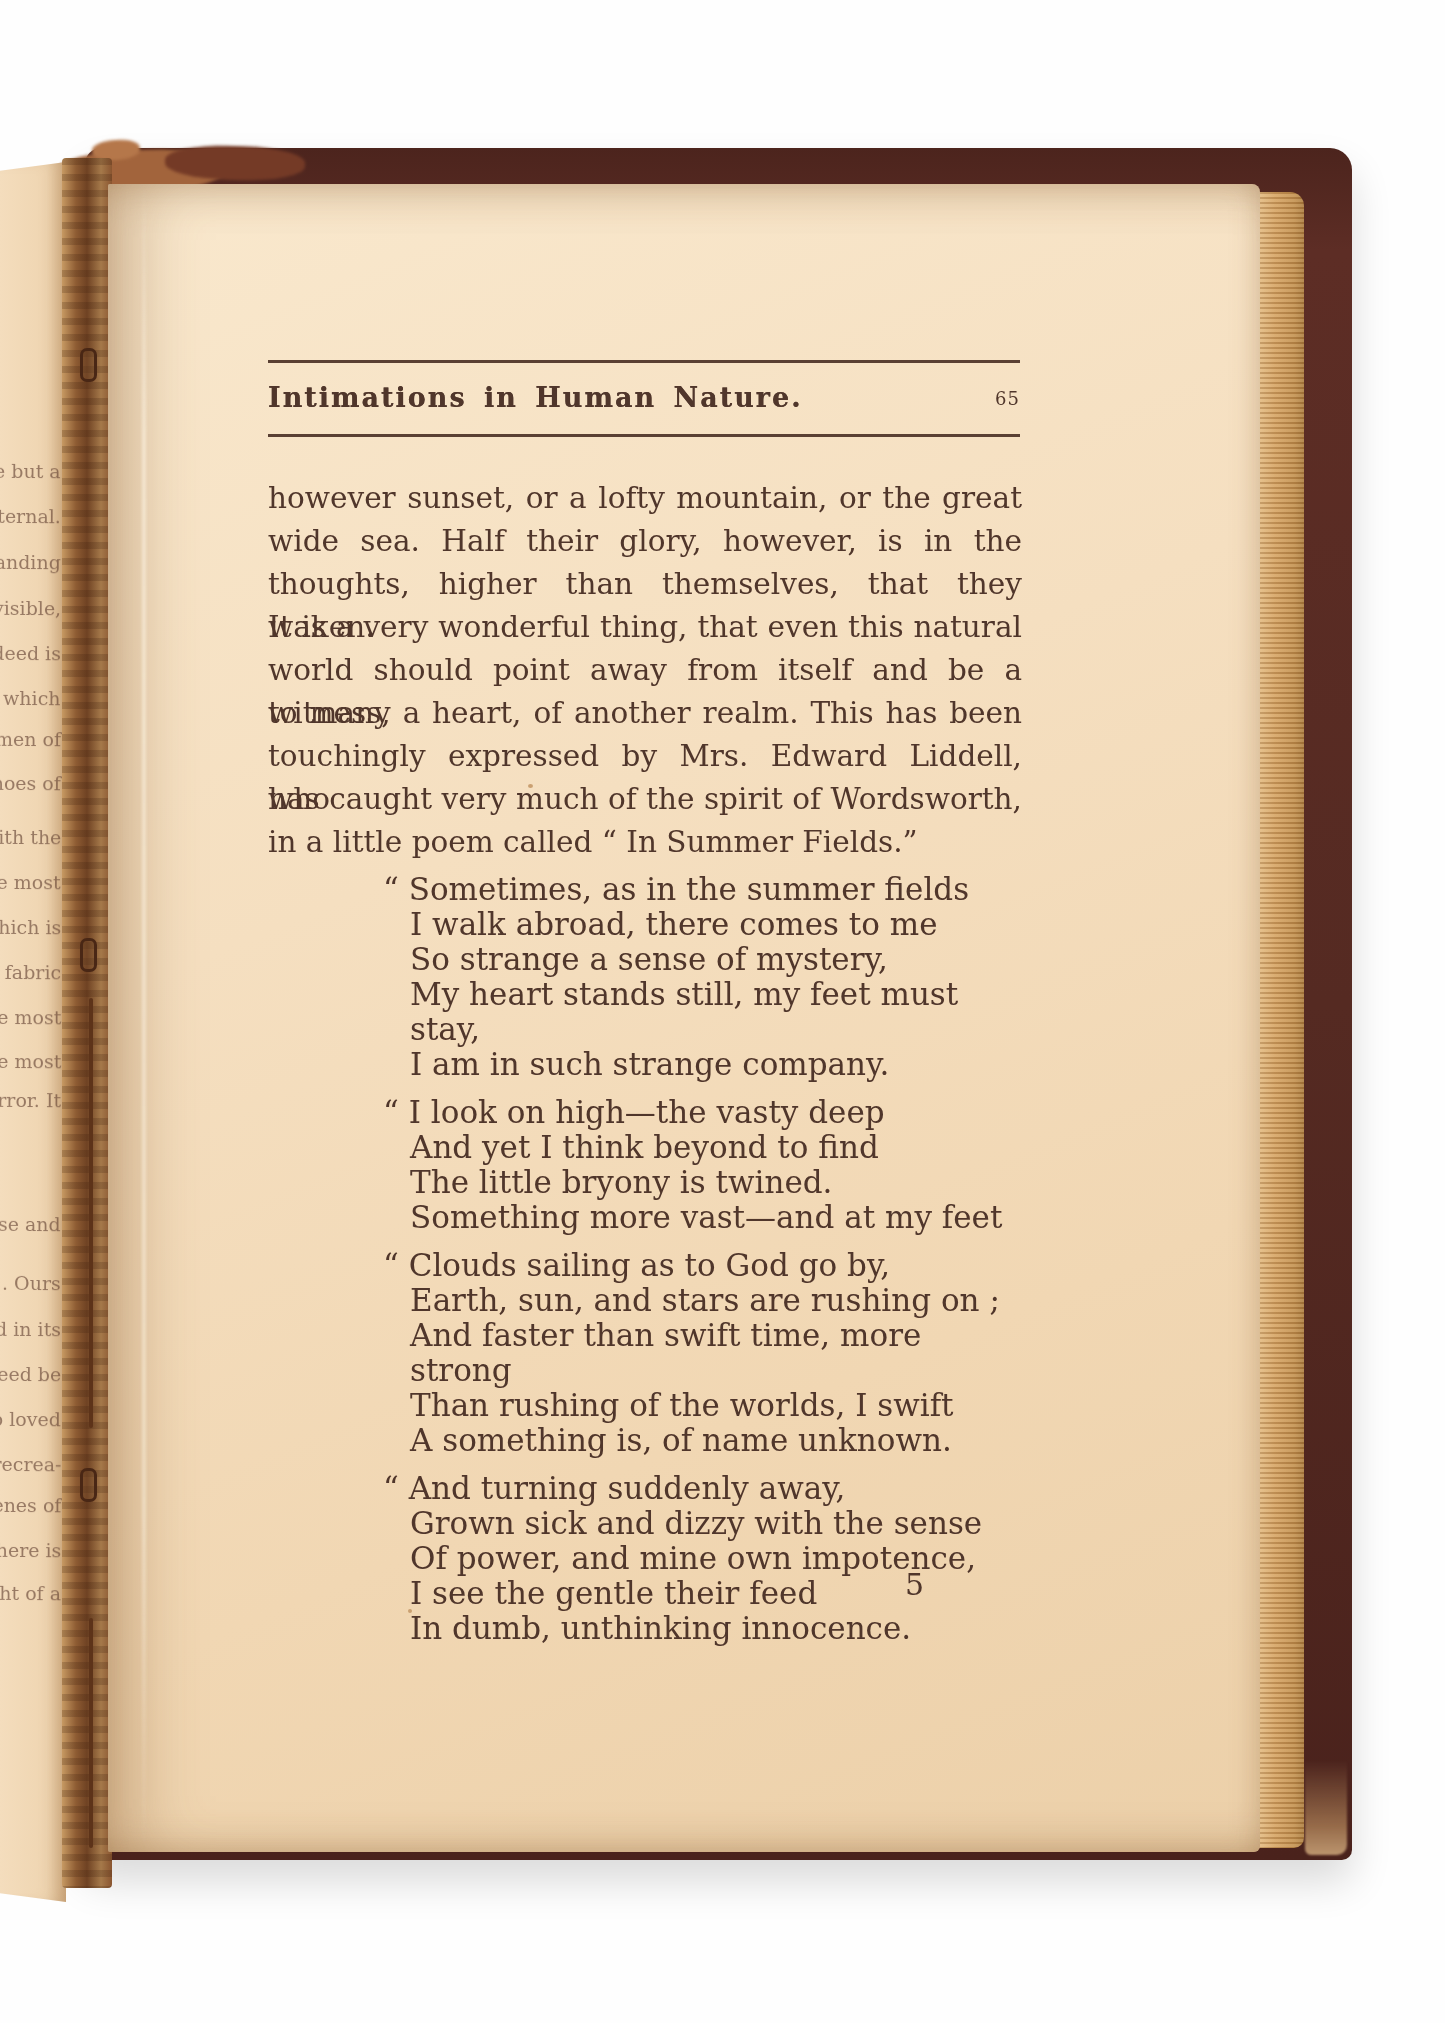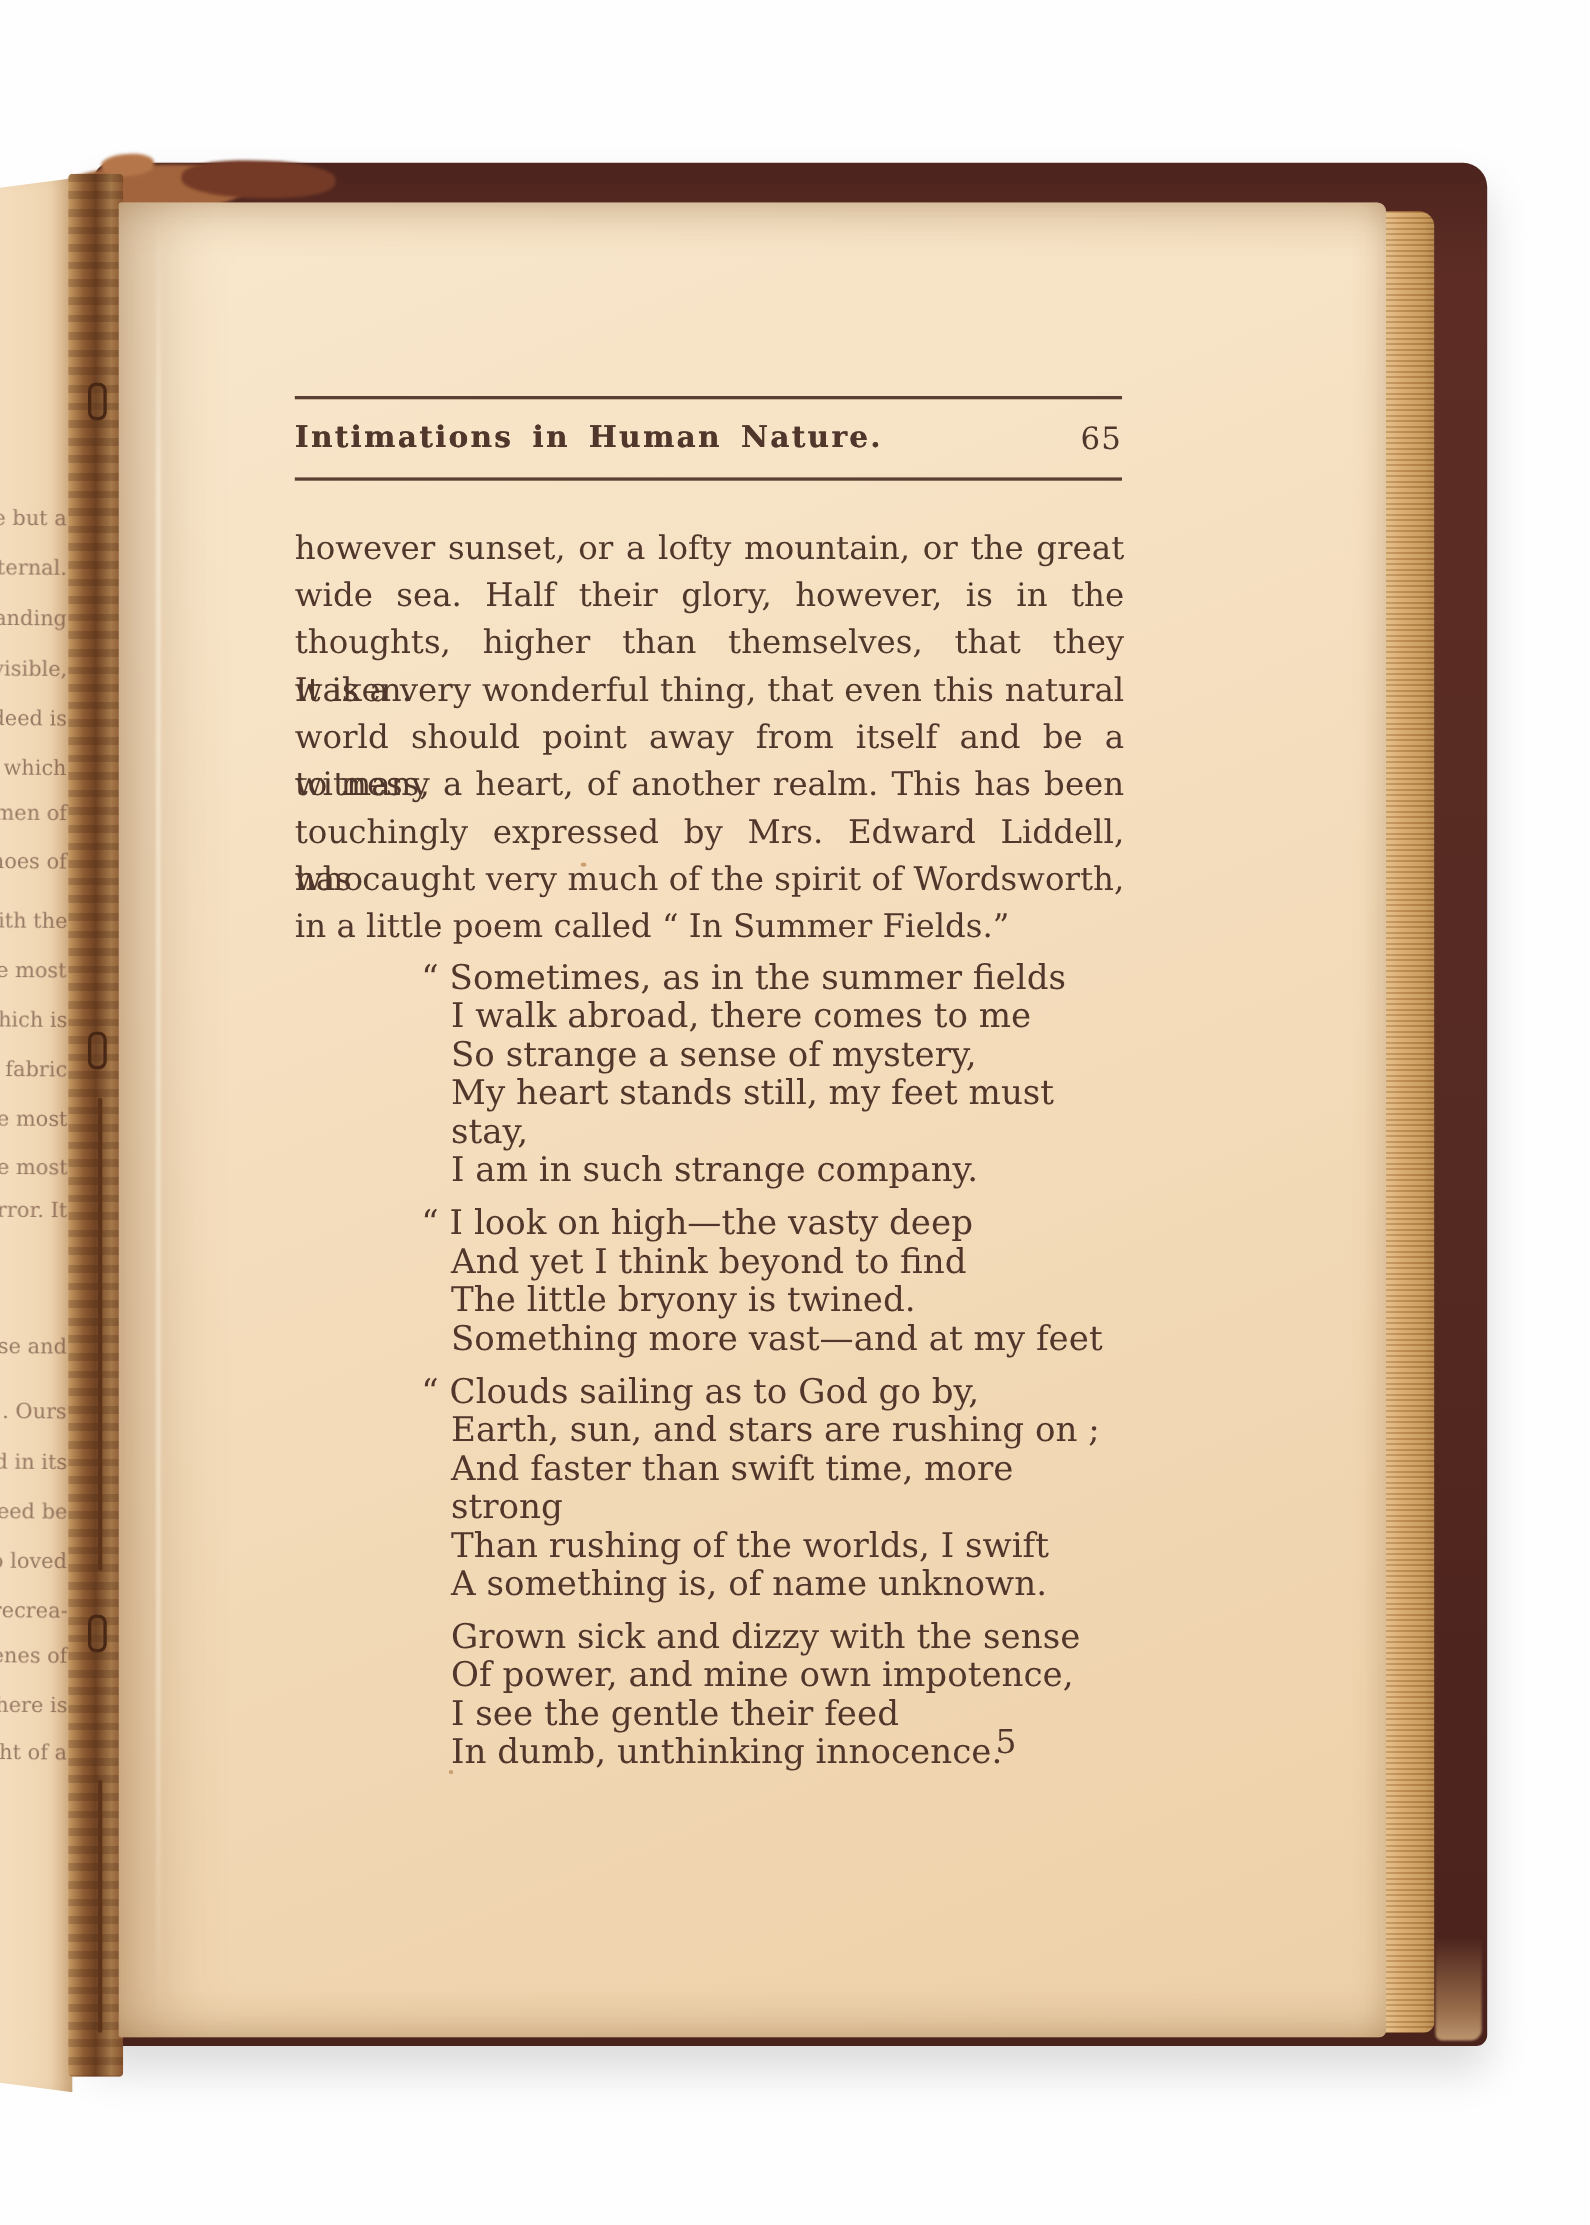--- a/index.html
+++ b/index.html
@@ -81,21 +81,21 @@
   .rule-top{top:360px;}
   .rule-bottom{top:434px;}
   .running-head-title{
     position:absolute;left:268px;top:376px;width:700px;height:44px;
     text-align:left;font-size:27px;line-height:44px;font-weight:bold;
     letter-spacing:2px;word-spacing:6px;
     text-shadow:0 0 .6px rgba(80,54,43,.85);
   }
   .folio{
     position:absolute;left:268px;top:378px;width:752px;height:42px;
-    text-align:right;font-size:28px;line-height:42px;letter-spacing:1px;
+    text-align:right;font-size:18px;line-height:42px;letter-spacing:1px;
   }
   .prose{position:absolute;left:268px;top:477px;width:754px;font-size:29.5px;}
   .prose-line{height:43px;line-height:43px;text-align:justify;text-align-last:justify;white-space:normal;}
   .prose-line.last{text-align-last:left;}
   .poem{position:absolute;left:410px;top:872px;width:620px;font-size:31px;}
   .stanza{margin-bottom:13px;}
   .poem-line{line-height:35px;}
   .poem-line.first{text-indent:-27px;}
   .signature-mark{position:absolute;left:905px;top:1567px;font-size:30px;line-height:35px;}
 </style>
@@ -186,20 +186,21 @@
         <div class="poem-line">Something more vast—and at my feet</div>
       </div>
       <div class="stanza">
         <div class="poem-line first">“ Clouds sailing as to God go by,</div>
         <div class="poem-line">Earth, sun, and stars are rushing on ;</div>
         <div class="poem-line">And faster than swift time, more strong</div>
         <div class="poem-line">Than rushing of the worlds, I swift</div>
         <div class="poem-line">A something is, of name unknown.</div>
       </div>
       <div class="stanza">
+        <div class="poem-line first">“ And turning suddenly away,</div>
         <div class="poem-line">Grown sick and dizzy with the sense</div>
         <div class="poem-line">Of power, and mine own impotence,</div>
         <div class="poem-line">I see the gentle their feed</div>
         <div class="poem-line">In dumb, unthinking innocence.</div>
       </div>
     </div>
 
     <div class="signature-mark">5</div>
   </div>
 

